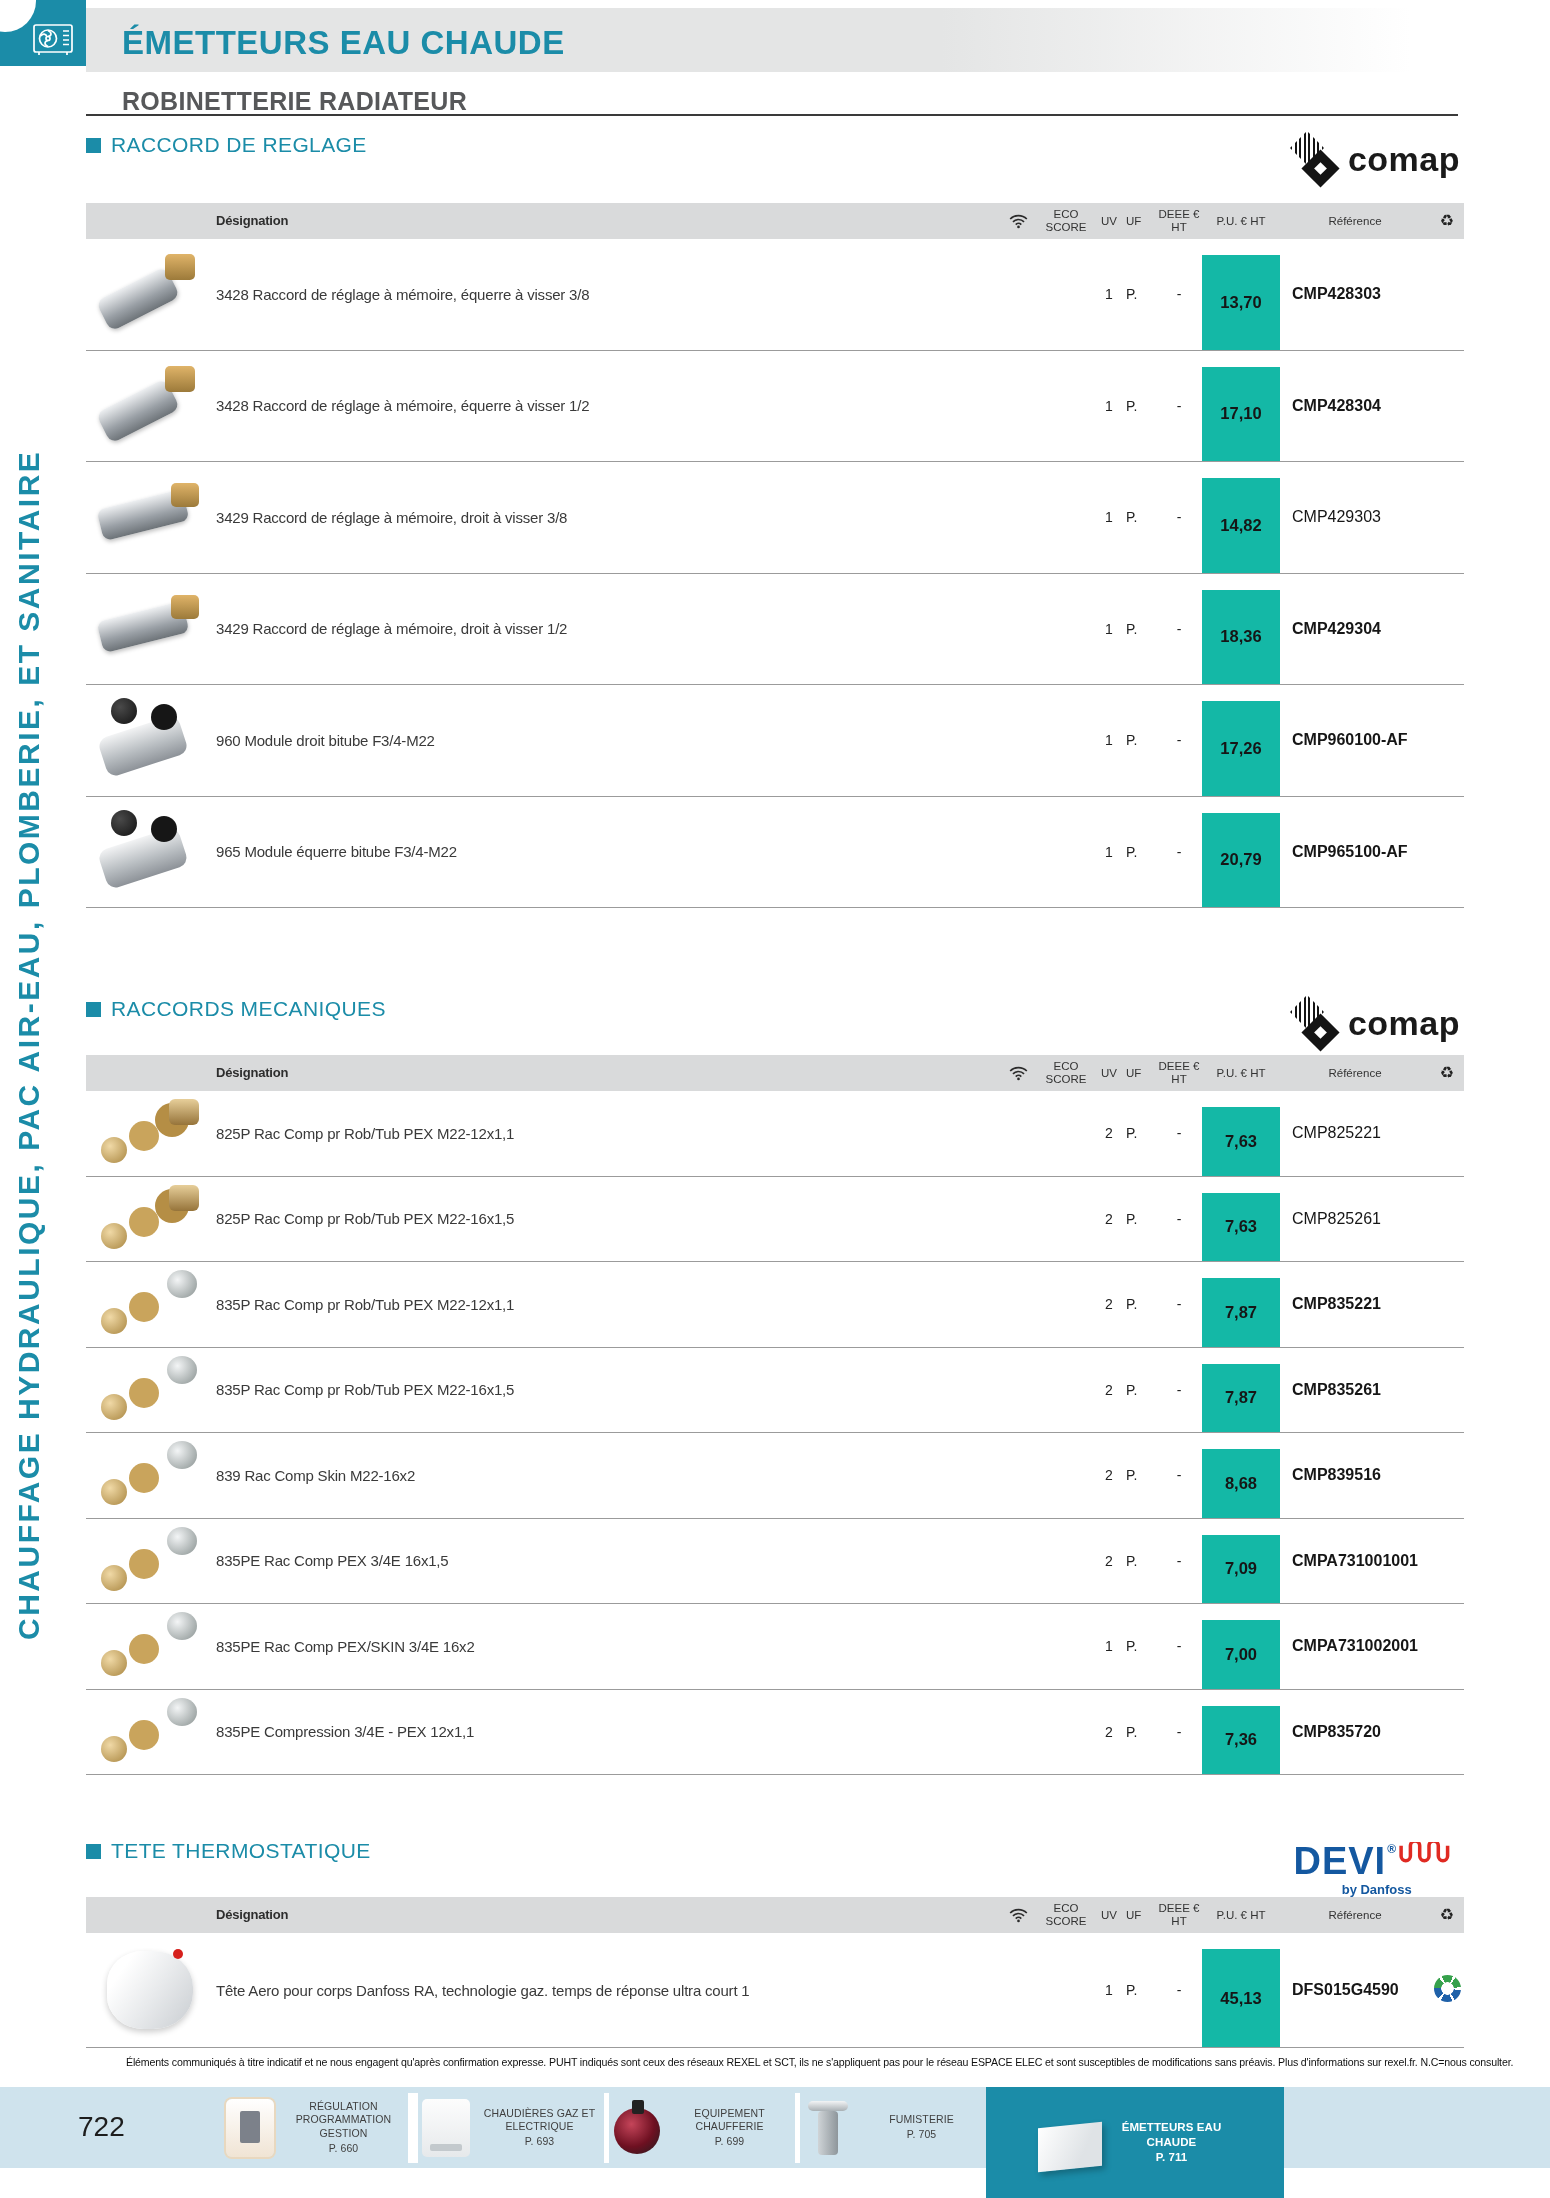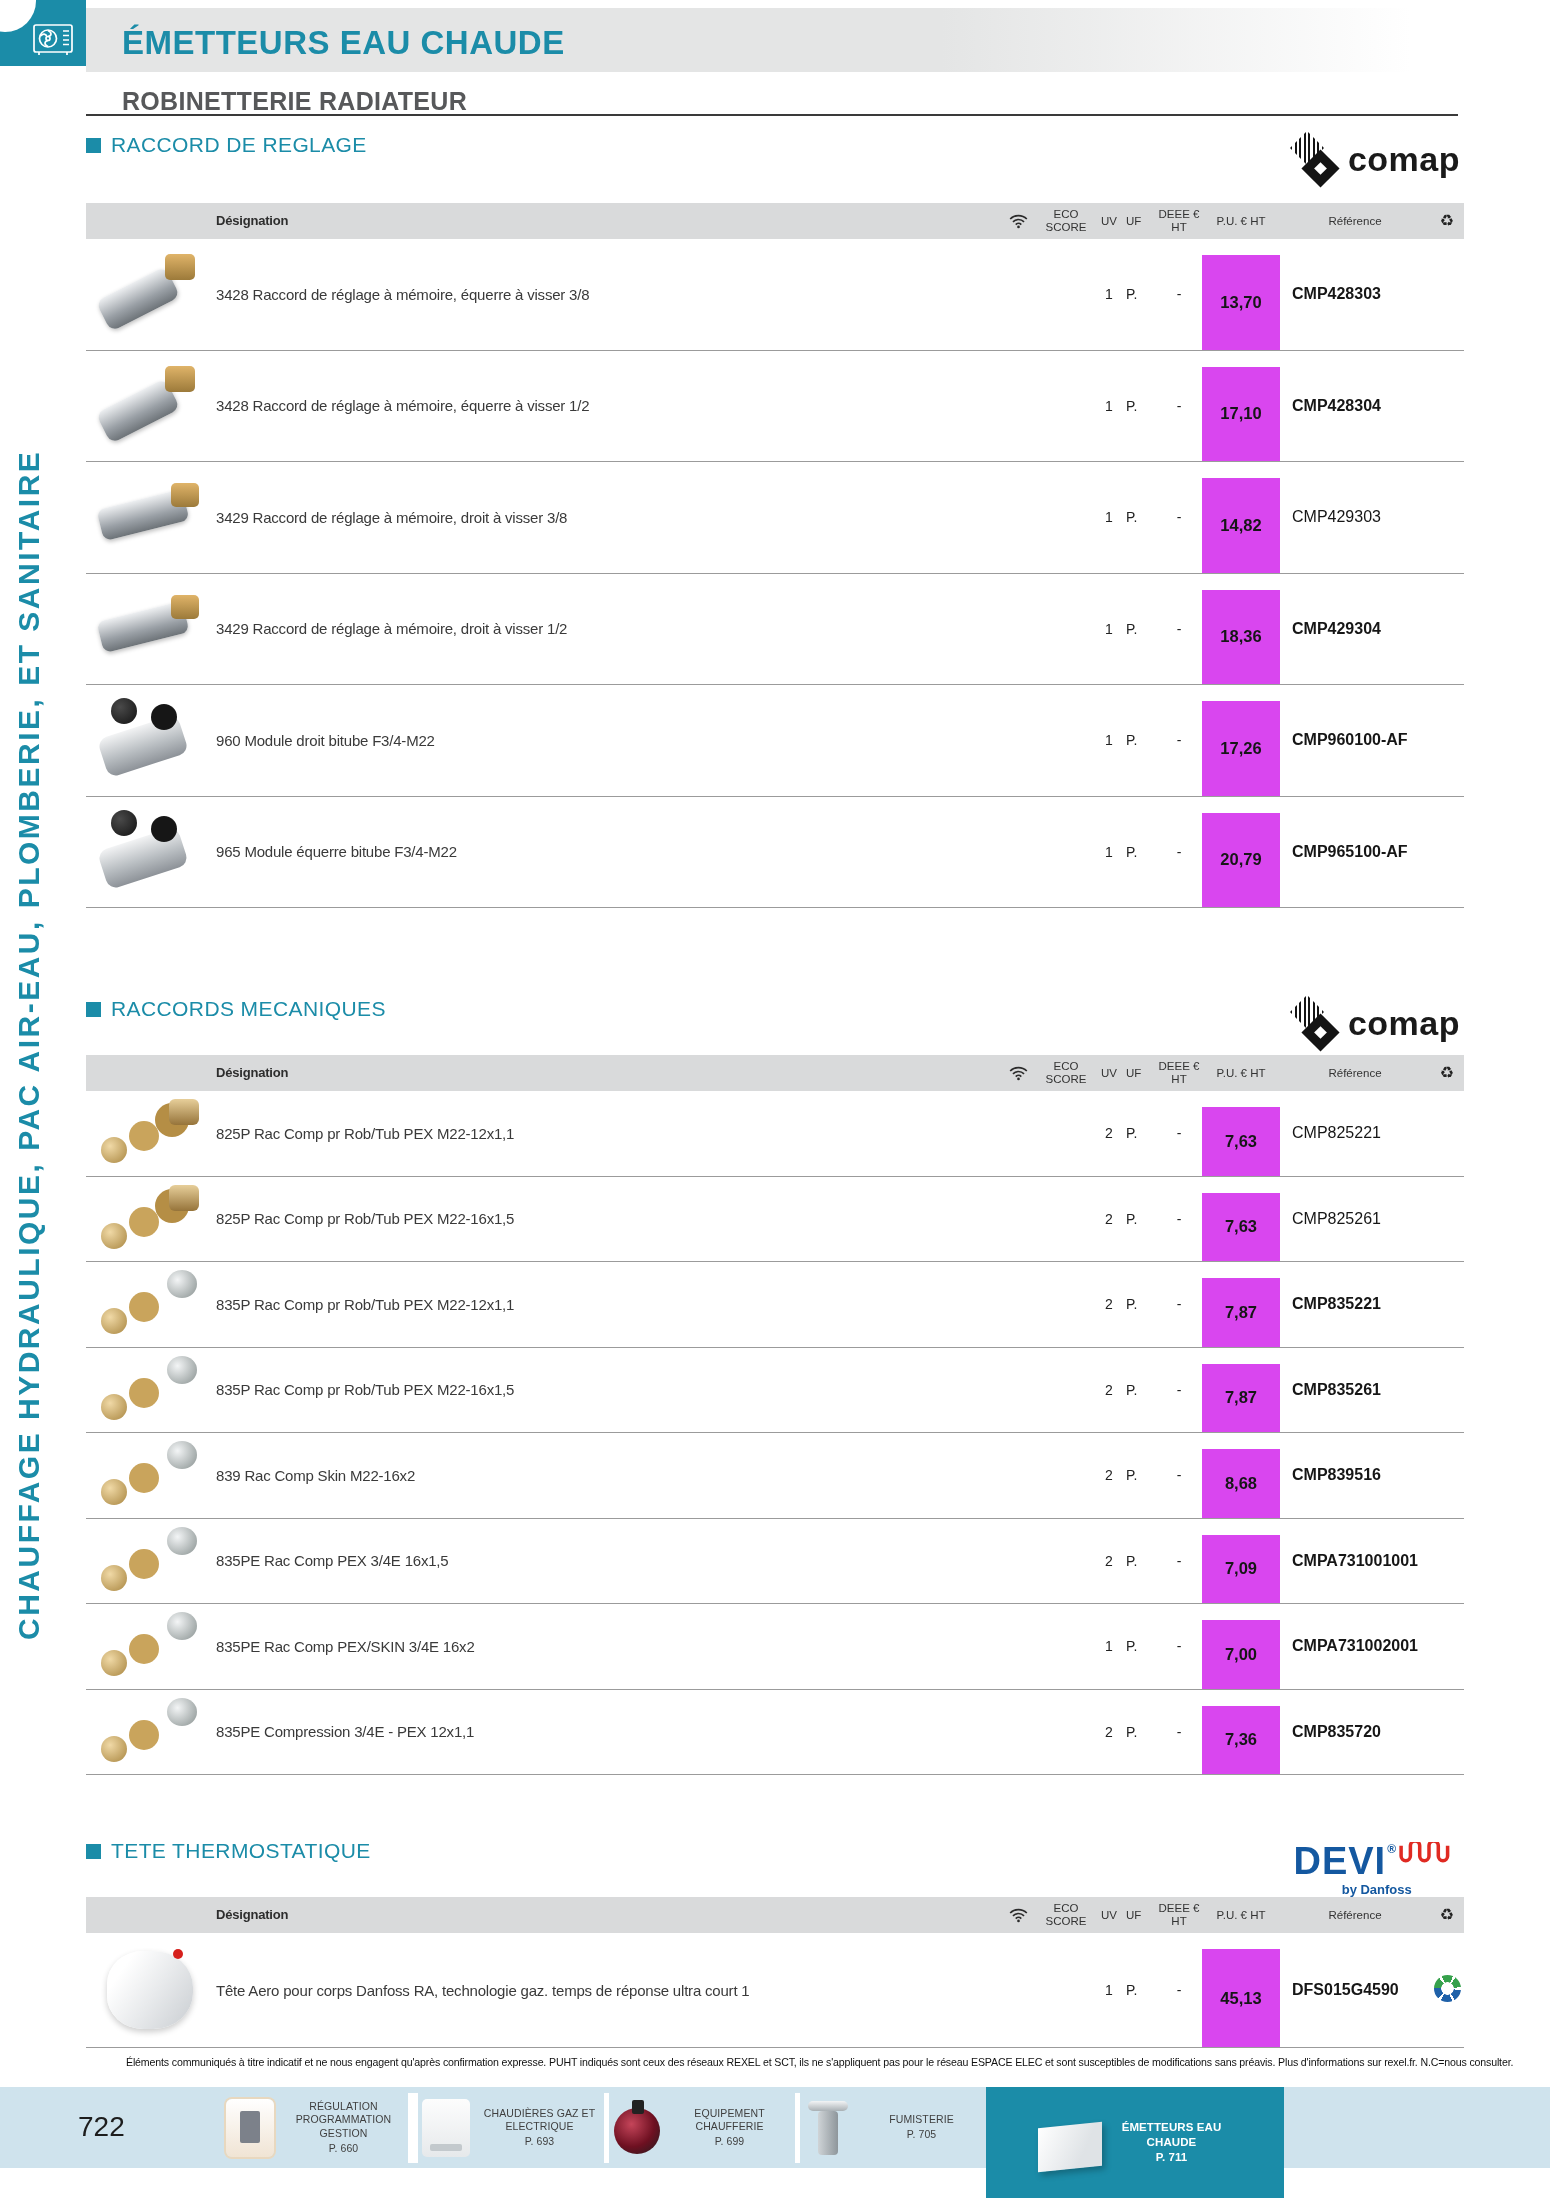--- a/index.html
+++ b/index.html
@@ -59,21 +59,21 @@
   .c-eco{width:52px;flex:0 0 auto;text-align:center;}
   .c-uv{width:34px;flex:0 0 auto;text-align:center;}
   .c-uf{width:30px;flex:0 0 auto;text-align:left;}
   .c-deee{width:46px;flex:0 0 auto;text-align:center;}
   .c-pu{width:78px;flex:0 0 auto;text-align:center;}
   .c-ref{width:150px;flex:0 0 auto;padding-left:12px;box-sizing:border-box;text-align:left;}
   .c-icon{width:34px;flex:0 0 auto;text-align:center;}
   .th{font-size:11.5px;color:#333;line-height:1.1;}
   .th-desig{font-size:13px;font-weight:700;color:#2d2d2d;}
   .trow .c-uv,.trow .c-uf,.trow .c-deee{font-size:14px;color:#222;}
-  .trow .c-pu{background:#d946ef;align-self:stretch;display:flex;align-items:center;
+  .trow .c-pu{background:#14b8a6;align-self:stretch;display:flex;align-items:center;
     justify-content:center;font-size:16.5px;font-weight:700;color:#161616;margin-top:16px;}
   .trow .c-ref{font-size:16px;color:#161616;}
   .trow .c-ref.bold{font-weight:700;}
   .recycle{font-size:16px;color:#222;}
 
   
   .pimg{position:relative;flex:0 0 auto;}
   .s1 .pimg{width:112px;height:96px}.s2 .pimg{width:104px;height:72px}.s3 .pimg{width:92px;height:98px}
   .valve-angle::before{content:"";position:absolute;left:4px;top:36px;width:78px;height:34px;border-radius:9px;
     background:linear-gradient(#eef0f2,#9aa0a6 60%,#6d7378);transform:rotate(-27deg);box-shadow:0 2px 4px rgba(0,0,0,.25);}

